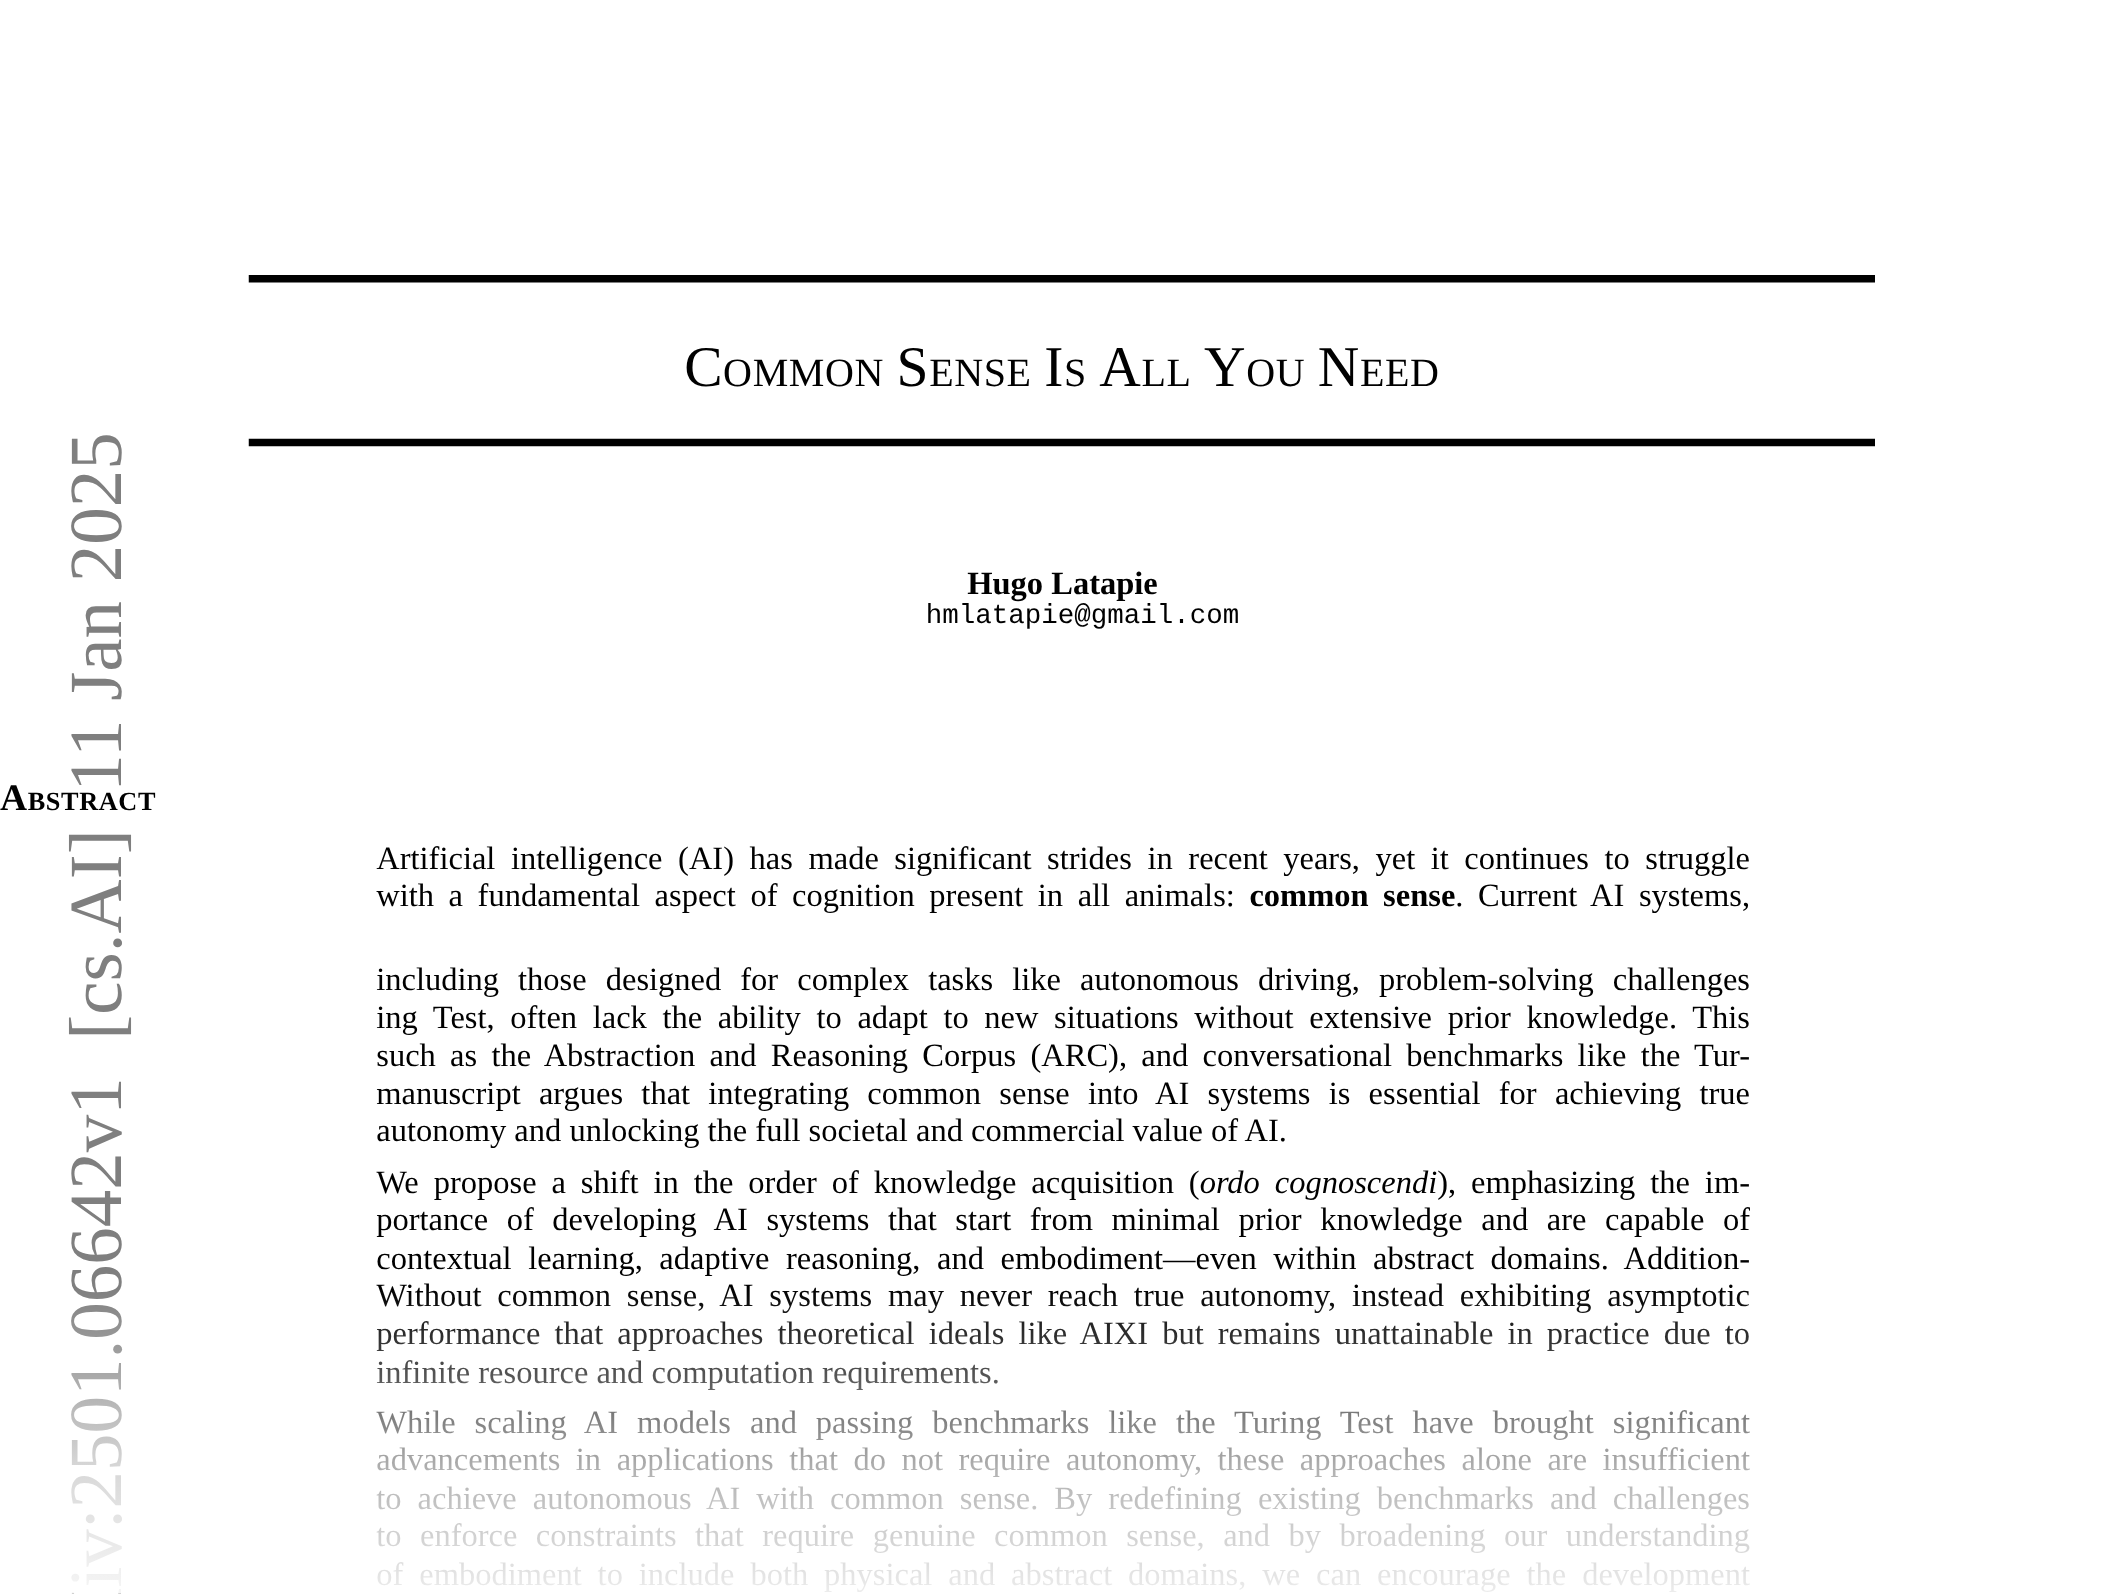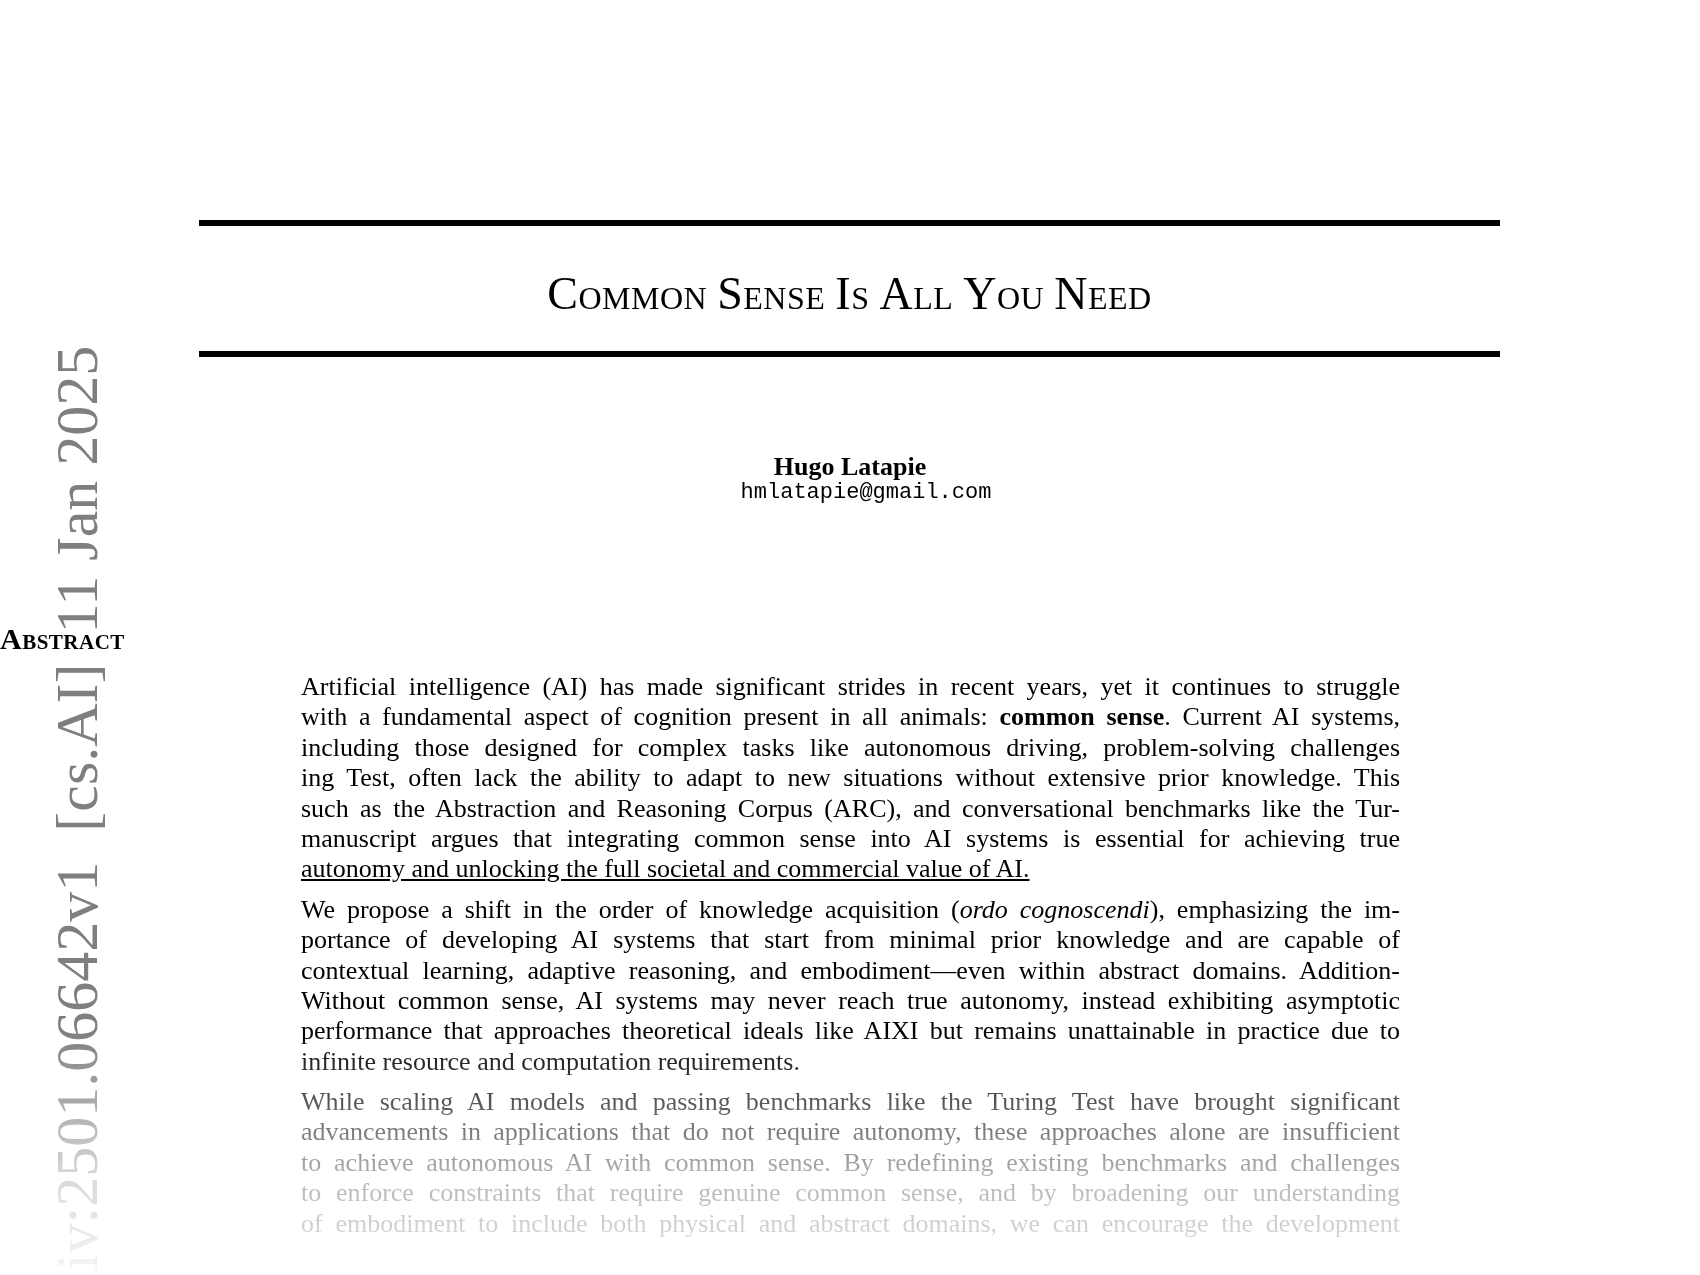--- a/index.html
+++ b/index.html
@@ -150,25 +150,25 @@
 
 <div class="author">Hugo Latapie</div>
 <div class="email">hmlatapie@gmail.com</div>
 
 <div class="abstract-heading">Abstract</div>
 
 <div class="abstract" id="abstract-body">
     <div class="para">
       <span class="line" style="white-space: normal;"><span>Artificial intelligence (AI) has made significant strides in recent years, yet it continues to struggle</span></span>
       <span class="line" style="white-space: normal;"><span>with a fundamental aspect of cognition present in all animals: </span><b>common sense</b><span>. Current AI systems,</span></span>
-      <span class="line" style="white-space: normal;"><span>including those designed for complex tasks like autonomous driving, problem-solving challenges</span></span>
+      <span class="line" style="white-space: normal; margin-top: 36px;"><span>including those designed for complex tasks like autonomous driving, problem-solving challenges</span></span>
       <span class="line" style="white-space: normal;"><span>ing Test, often lack the ability to adapt to new situations without extensive prior knowledge.  This</span></span>
       <span class="line" style="white-space: normal;"><span>such as the Abstraction and Reasoning Corpus (ARC), and conversational benchmarks like the Tur-</span></span>
       <span class="line" style="white-space: normal;"><span>manuscript argues that integrating common sense into AI systems is essential for achieving true</span></span>
-      <span class="line last" style="white-space: normal; text-decoration: underline;"><span>autonomy and unlocking the full societal and commercial value of AI.</span></span>
+      <span class="line last" style="white-space: normal;"><span>autonomy and unlocking the full societal and commercial value of AI.</span></span>
     </div>
     <div class="para">
       <span class="line" style="white-space: normal;"><span>We propose a shift in the order of knowledge acquisition (</span><i>ordo cognoscendi</i><span>), emphasizing the im-</span></span>
       <span class="line" style="white-space: normal;"><span>portance of developing AI systems that start from minimal prior knowledge and are capable of</span></span>
       <span class="line" style="white-space: normal;"><span>contextual learning, adaptive reasoning, and embodiment—even within abstract domains. Addition-</span></span>
       <span class="line" style="white-space: normal;"><span>Without common sense, AI systems may never reach true autonomy, instead exhibiting asymptotic</span></span>
       <span class="line" style="white-space: normal;"><span>performance that approaches theoretical ideals like AIXI but remains unattainable in practice due to</span></span>
       <span class="line last" style="white-space: normal;"><span>infinite resource and computation requirements.</span></span>
     </div>
     <div class="para">

